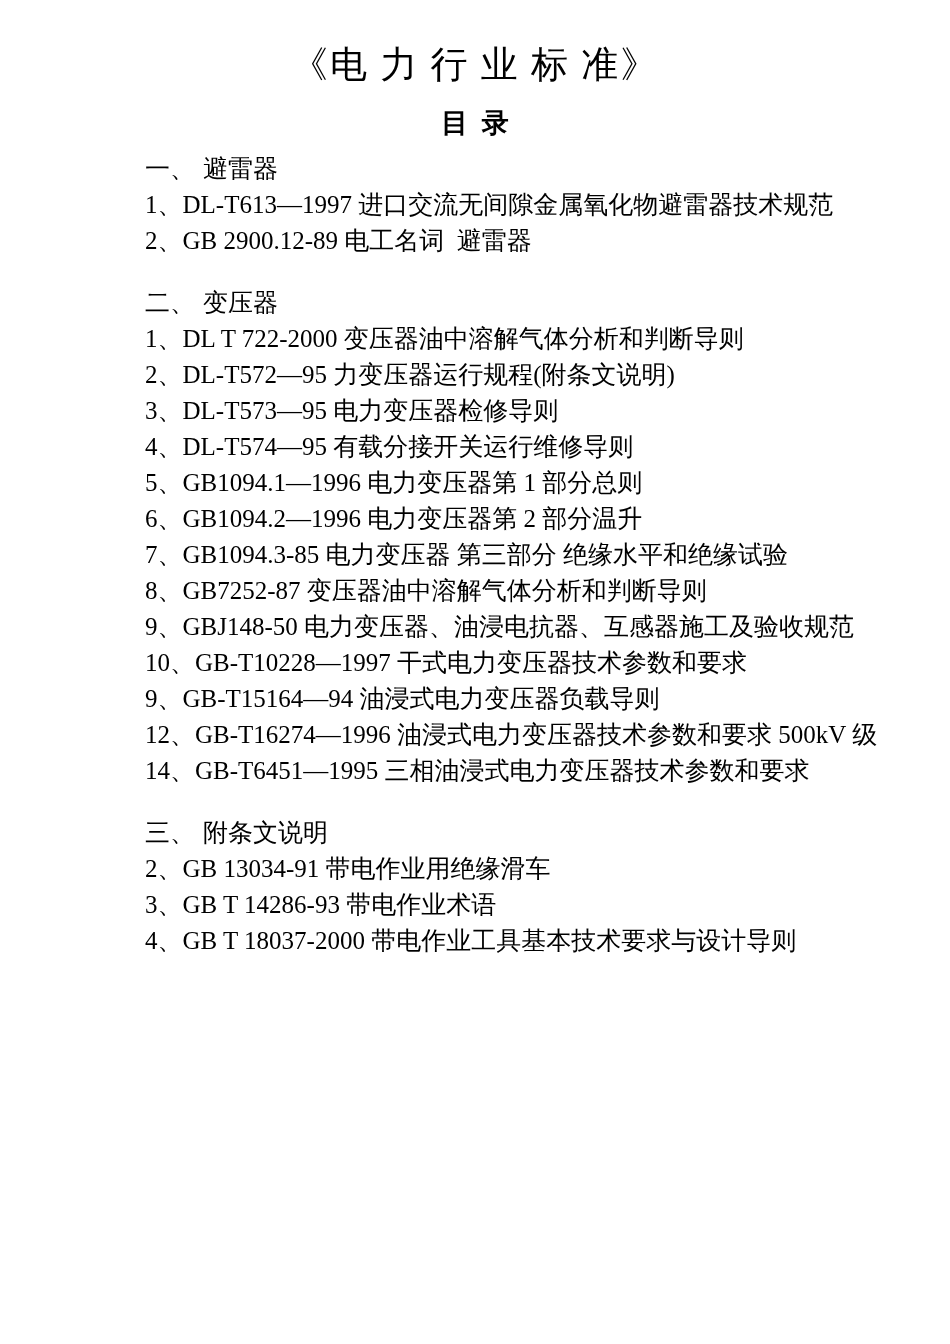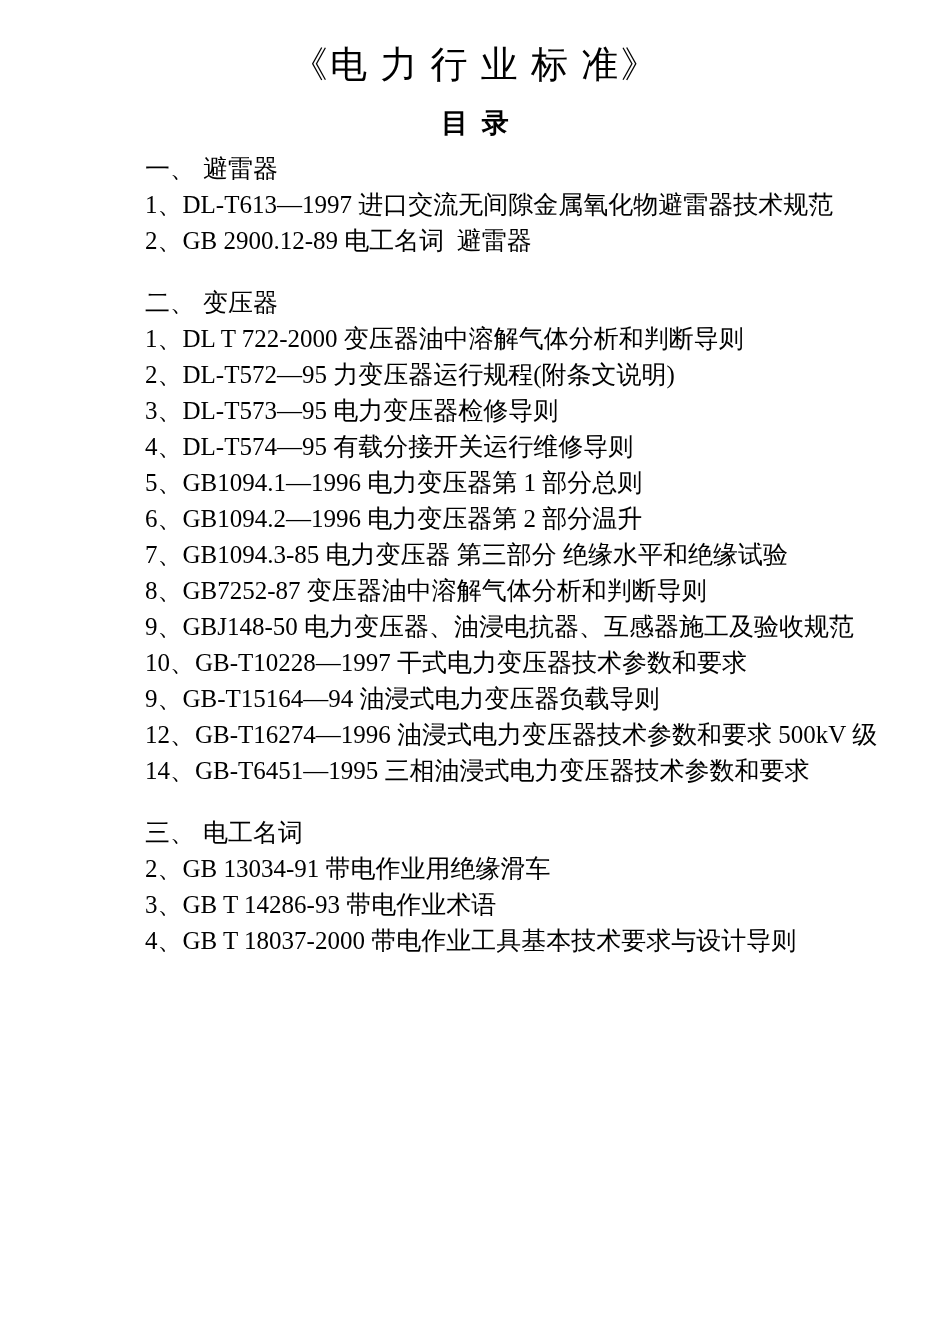--- a/index.html
+++ b/index.html
@@ -67,19 +67,19 @@
         <p class="toc-item"><span class="item-num">6、</span><span class="item-text">GB1094.2—1996 电力变压器第 2 部分温升</span></p>
         <p class="toc-item"><span class="item-num">7、</span><span class="item-text">GB1094.3-85 电力变压器 第三部分 绝缘水平和绝缘试验</span></p>
         <p class="toc-item"><span class="item-num">8、</span><span class="item-text">GB7252-87 变压器油中溶解气体分析和判断导则</span></p>
         <p class="toc-item"><span class="item-num">9、</span><span class="item-text">GBJ148-50 电力变压器、油浸电抗器、互感器施工及验收规范</span></p>
         <p class="toc-item"><span class="item-num">10、</span><span class="item-text">GB-T10228—1997 干式电力变压器技术参数和要求</span></p>
         <p class="toc-item"><span class="item-num">9、</span><span class="item-text">GB-T15164—94 油浸式电力变压器负载导则</span></p>
         <p class="toc-item"><span class="item-num">12、</span><span class="item-text">GB-T16274—1996 油浸式电力变压器技术参数和要求 500kV 级</span></p>
         <p class="toc-item"><span class="item-num">14、</span><span class="item-text">GB-T6451—1995 三相油浸式电力变压器技术参数和要求</span></p>
       </div>
       <div class="section">
-        <p class="section-heading"><span class="sec-num">三、</span><span class="sec-title">电工名词</span></p>
+        <p class="section-heading"><span class="sec-num">三、</span><span class="sec-title">附条文说明</span></p>
         <p class="toc-item"><span class="item-num">2、</span><span class="item-text">GB 13034-91 带电作业用绝缘滑车</span></p>
         <p class="toc-item"><span class="item-num">3、</span><span class="item-text">GB T 14286-93 带电作业术语</span></p>
         <p class="toc-item"><span class="item-num">4、</span><span class="item-text">GB T 18037-2000 带电作业工具基本技术要求与设计导则</span></p>
       </div>
     </div>
 </div>
 
 </body></html>

